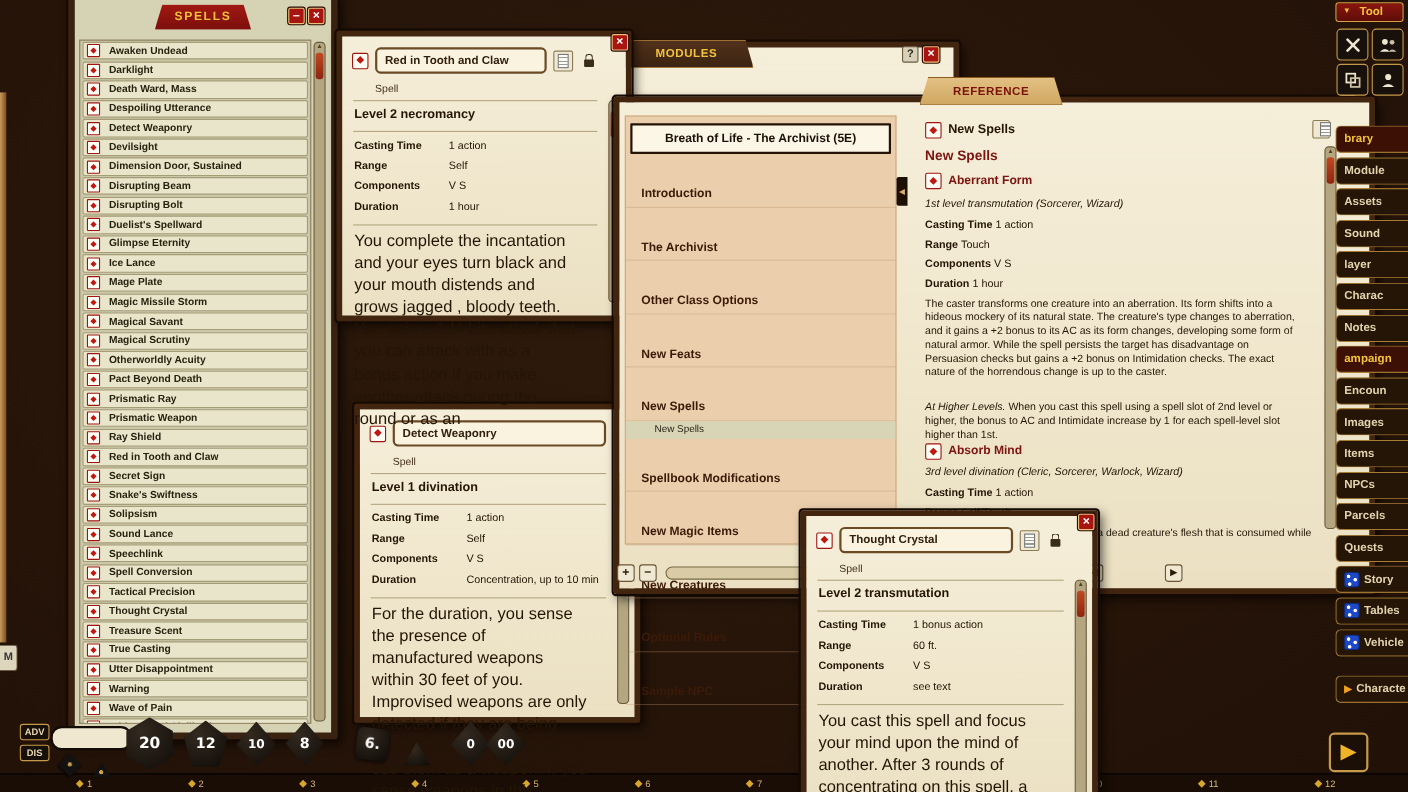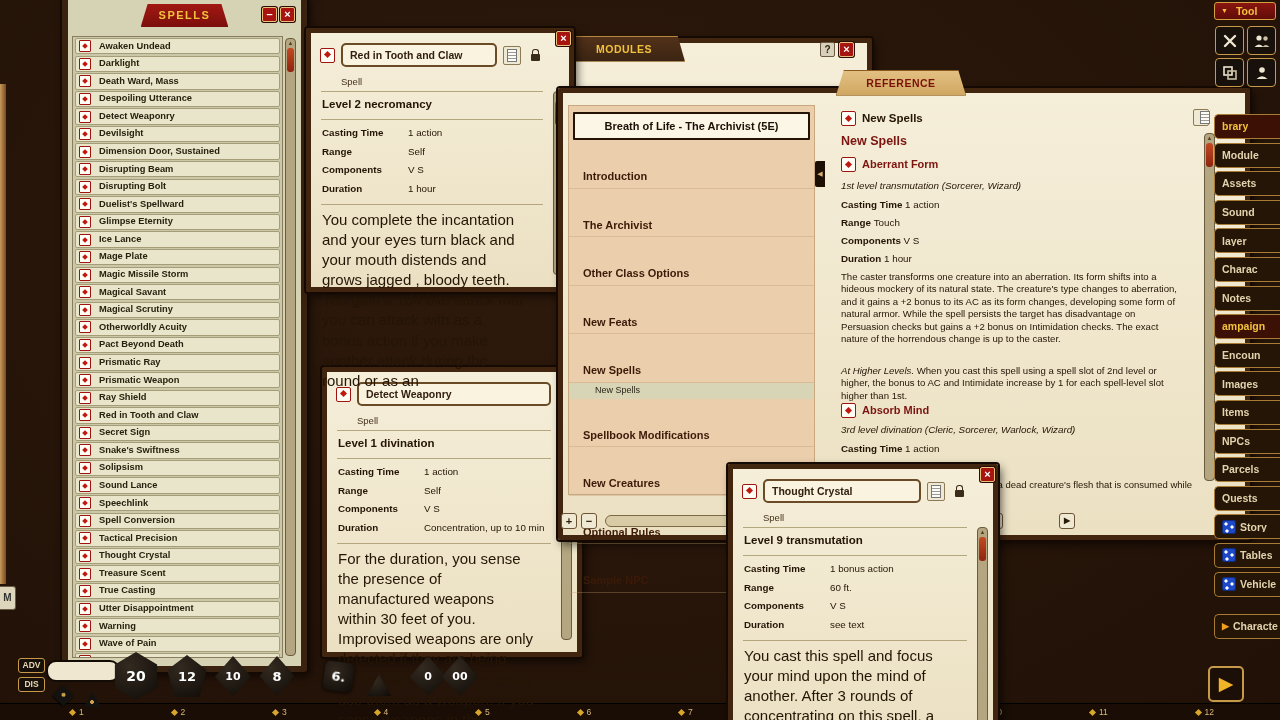--- a/index.html
+++ b/index.html
@@ -425,20 +425,23 @@
         </div>
       <div class="nav-sub">
         <span>New Spells</span>
       </div>
       <div class="nav-list">
 
           <div class="nav-row">
             <span>Spellbook Modifications</span>
           </div>
 
+          <div class="nav-row">
+            <span>New Magic Items</span>
+          </div>
 
           <div class="nav-row">
             <span>New Creatures</span>
           </div>
 
           <div class="nav-row">
             <span>Optional Rules</span>
           </div>
 
           <div class="nav-row">
@@ -578,21 +581,21 @@
       <input class="name" readonly="" value="Thought Crystal" style="">
       <span class="mini-btn">
           <span class="page-glyph"></span>
         </span>
       <span class="mini-btn" style="background:none;border:none;">
           <span class="lock-glyph"></span>
         </span>
     </div>
     <div class="kind">Spell</div>
     <div class="rule" style="top:58px;"></div>
-    <div class="level">Level 9 transmutation</div>
+    <div class="level">Level 2 transmutation</div>
     <div class="rule" style="top:86px;"></div>
     <div class="fields">
       <div class="frow">
           <span class="flabel">Casting Time</span>
           <span>1 bonus action</span>
         </div>
       <div class="frow">
           <span class="flabel">Range</span>
           <span>60 ft.</span>
         </div>

